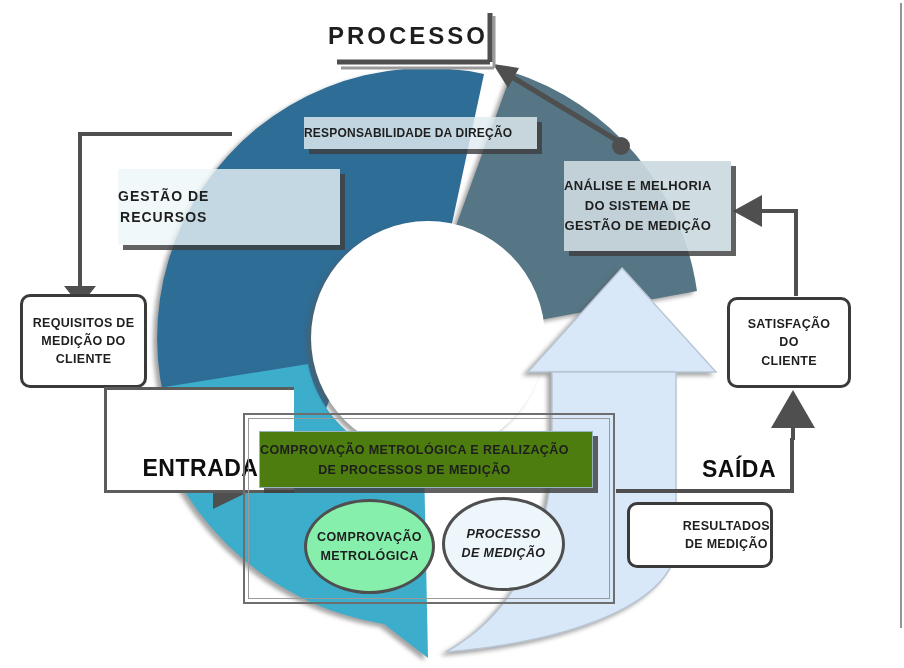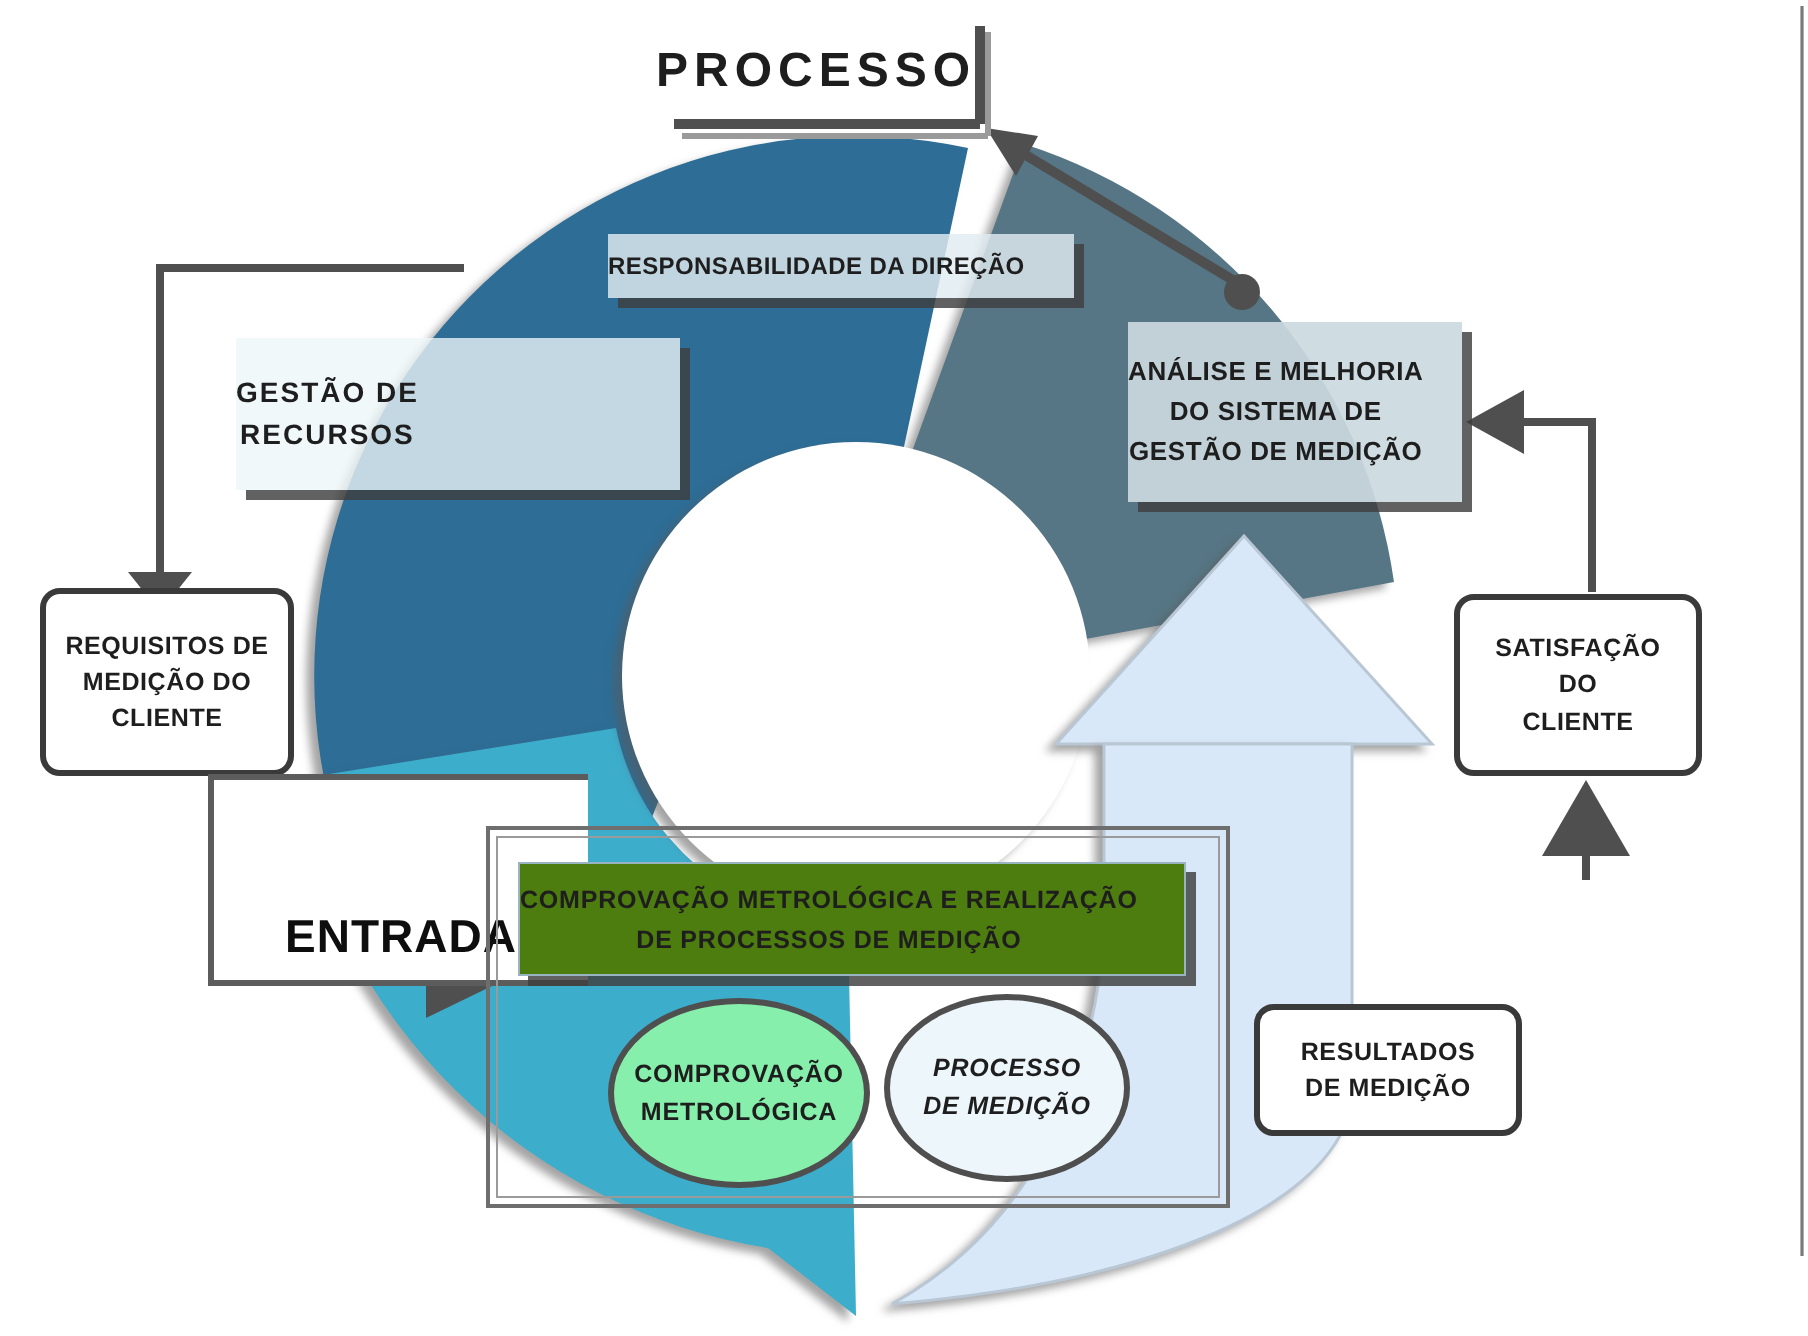--- a/index.html
+++ b/index.html
@@ -94,22 +94,27 @@
        border:3px solid #5c5c5c;border-right:none;display:flex;align-items:flex-end;justify-content:center;padding-bottom:8px;margin-left:26px;">
     <span class="flowlabel">ENTRADA</span>
   </div>
 
   <div class="abs wbox" style="left:727px;top:297px;width:124px;height:91px;">
     <span class="lbl">SATISFAÇÃO
 DO
 CLIENTE</span>
   </div>
 
+  <div class="abs flowbox" style="left:616px;top:438px;width:178px;height:55px;
+       border-bottom:4px solid #4f4f4f;border-right:4px solid #4f4f4f;
+       display:flex;align-items:flex-end;justify-content:flex-end;padding:0 14px 6px 0;">
+    <span class="flowlabel">SAÍDA</span>
+  </div>
 
-  <div class="abs wbox" style="left:627px;top:502px;width:134px;height:66px;">
+  <div class="abs wbox" style="left:627px;top:502px;width:146px;height:66px;justify-content:flex-end;">
     <span class="lbl">RESULTADOS
 DE MEDIÇÃO</span>
   </div>
 
   <div class="abs" style="left:243px;top:413px;width:372px;height:191px;border:2px solid #6e6e6e;">
     <div class="abs" style="left:3px;top:3px;right:3px;bottom:3px;border:1.5px solid #9a9a9a;"></div>
   </div>
 
   <div class="abs plate" style="left:259px;top:431px;width:334px;height:57px;background:#4d7c0f;border:1px solid #97b4c0;">
     <span class="lbl" style="font-size:12.5px;line-height:1.6;letter-spacing:.4px;">COMPROVAÇÃO METROLÓGICA E REALIZAÇÃO

